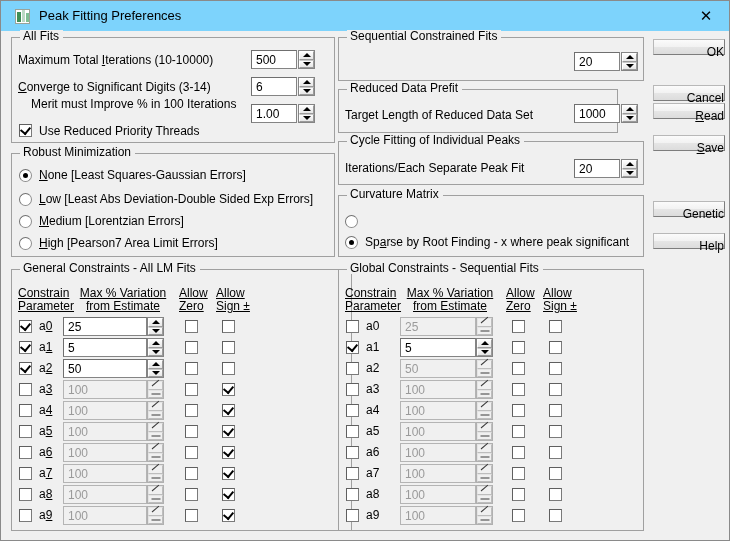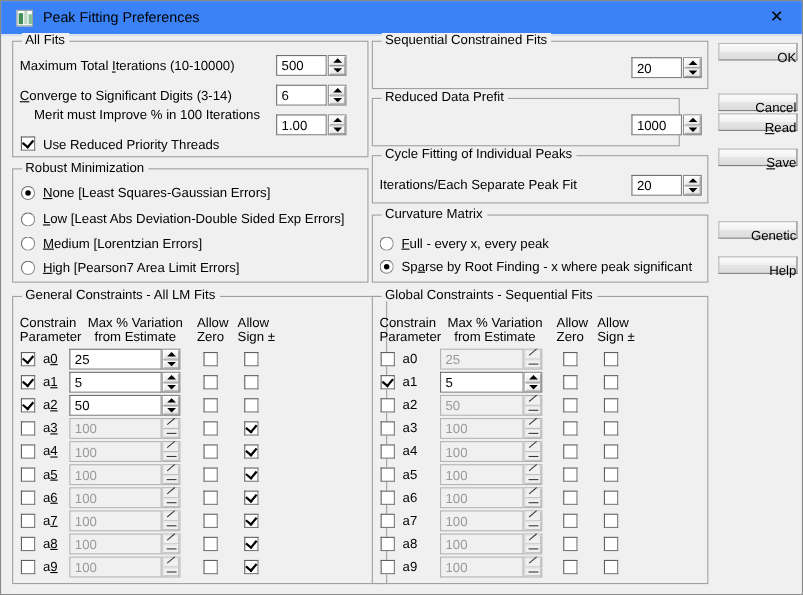--- a/index.html
+++ b/index.html
@@ -14,21 +14,21 @@
   }
   .window{
     position:relative;width:730px;height:541px;
     background:#f0f0f0;
     border:1px solid #8a8a8a;
     box-sizing:border-box;
   }
   
   .titlebar{
     position:absolute;left:0;top:0;width:100%;height:31px;
-    background:#3b82f6;
+    background:#7dd3fc;
     box-sizing:border-box;
     border-bottom:1px solid #f0f0f0;
   }
   .title-icon{
     position:absolute;left:14px;top:8px;width:15px;height:15px;
     background:#ffffff;border:1px solid #9aa39a;box-sizing:border-box;
   }
   .title-icon i{position:absolute;display:block;}
   .ti-b1{left:1px;top:2px;width:4px;height:10px;background:#3f8f56;}
   .ti-b2{left:6px;top:0px;width:3px;height:12px;background:#bcd9c4;}
@@ -148,21 +148,21 @@
     cursor:default;padding:0;
     text-align:right;line-height:24px;
   }
   .btn.focus{border:2px solid #6f6f6f;}
   .btn.focus .inner{
     display:block;position:absolute;left:1px;top:1px;right:1px;bottom:1px;
     border:1px dotted #000;line-height:18px;
   }
   .btn .inner{display:block;}
   
-  .th{position:absolute;white-space:nowrap;font-size:12px;line-height:13px;text-align:center;}
+  .th{position:absolute;white-space:nowrap;font-size:12px;line-height:13px;text-align:center;text-decoration:underline;}
 </style>
 </head>
 <body>
 
 <div class="window">
 
   <div class="titlebar">
     <div class="title-icon">
       <i class="ti-b1"></i>
         <i class="ti-b2"></i>
@@ -250,20 +250,21 @@
         <i></i>
       </div>
       <div class="half bot">
         <i></i>
       </div>
   </div>
 
   <div class="grp" style="left:337px;top:88px;width:280px;height:44px;">
     <span class="lg">Reduced Data Prefit</span>
   </div>
+  <div class="lbl" style="left:344px;top:107px;">Target Length of Reduced Data Set</div>
   <input class="txt" style="left: 573px; top: 103px; width: 46px; height: 19px;" value="1000">
   <div class="spin" style="left:620px;top:103px;height:19px;">
     <div class="half top">
         <i></i>
       </div>
       <div class="half bot">
         <i></i>
       </div>
   </div>
 
@@ -278,23 +279,20 @@
       </div>
       <div class="half bot">
         <i></i>
       </div>
   </div>
 
   <div class="grp" style="left:337px;top:194px;width:306px;height:62px;">
     <span class="lg">Curvature Matrix</span>
   </div>
   <div class="rb" style="left:344px;top:214px;"></div>
-  <div class="lbl" style="left:364px;top:213px;">
-    <u>F</u><span>ull - every x, every peak</span>
-  </div>
   <div class="rb on" style="left:344px;top:235px;">
       <span class="dot"></span>
     </div>
   <div class="lbl" style="left:364px;top:234px;">
     <span>Sp</span><u>a</u><span>rse by Root Finding - x where peak significant</span>
   </div>
 
   <button class="btn" style="left:652px;top:38px;">
       <span class="inner">OK</span>
     </button>

